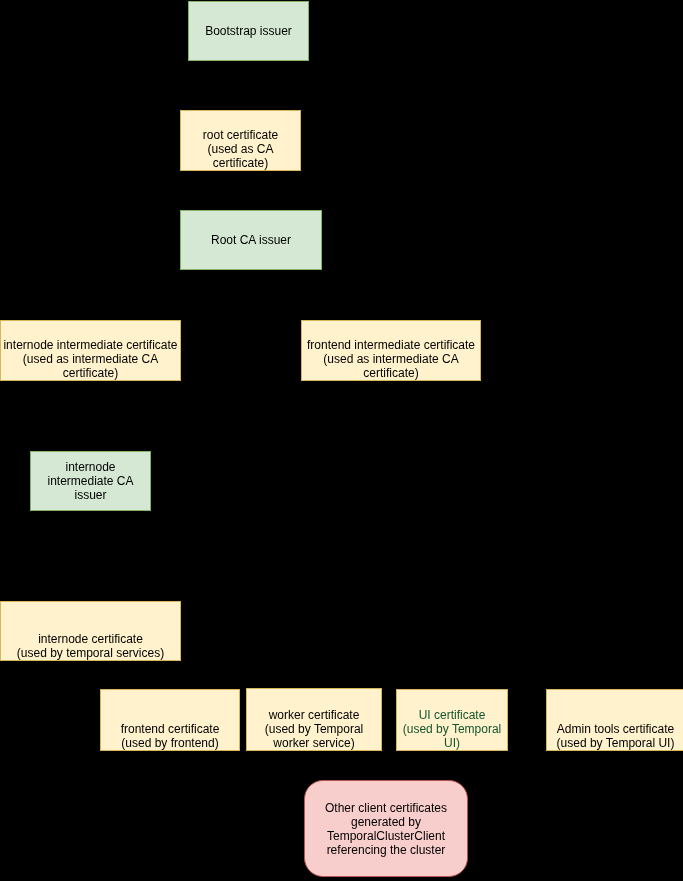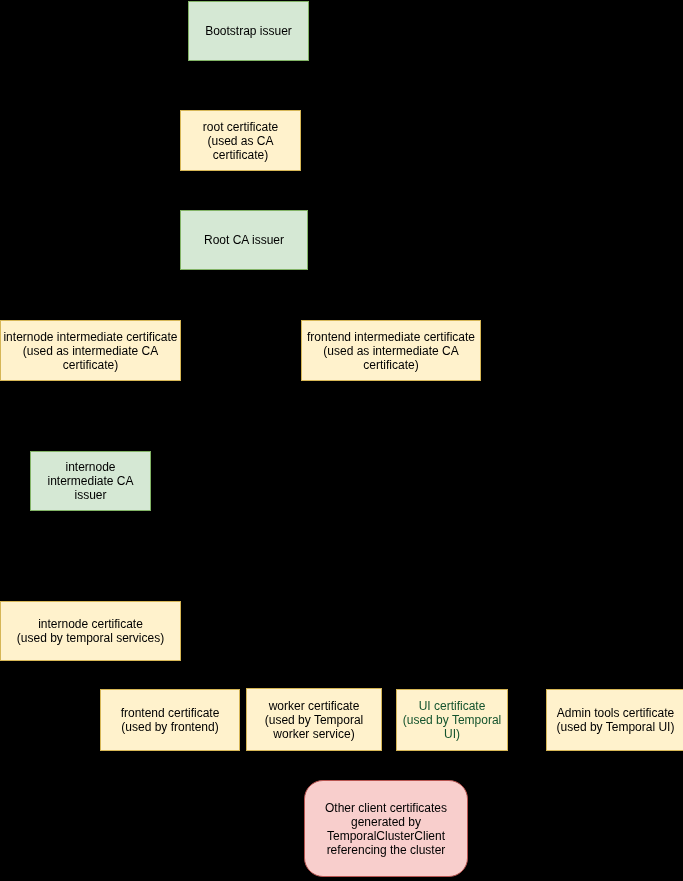--- a/index.html
+++ b/index.html
@@ -33,40 +33,41 @@
     padding: 0 2px;
     white-space: pre-line;
   }
   .node.issuer {
     background: var(--issuer-fill, #d5e8d4);
     border-color: var(--issuer-border, #82b366);
   }
   .node.certificate {
     background: var(--certificate-fill, #fff2cc);
     border-color: var(--certificate-border, #d6b656);
+    align-items: flex-end;
   }
   .node.client {
     background: var(--client-fill, #f8cecc);
     border-color: var(--client-border, #b85450);
     border-radius: 19px;
   }
 </style>
 </head>
 <body>
 
 <div class="canvas" style="width: 683px; height: 881px; background: rgb(0, 0, 0);">
     <div class="node issuer" style="left: 188px; top: 1px; width: 121px; height: 60px; color: rgb(0, 0, 0);">
       <span class="label">Bootstrap issuer</span>
     </div>
     <div class="node certificate" style="left: 180px; top: 110px; width: 121px; height: 61px; color: rgb(0, 0, 0);">
       <span class="label">root certificate
 (used as CA
 certificate)</span>
     </div>
-    <div class="node issuer" style="left: 180px; top: 210px; width: 128px; height: 60px; color: rgb(0, 0, 0);">
+    <div class="node issuer" style="left: 180px; top: 210px; width: 142px; height: 60px; color: rgb(0, 0, 0);">
       <span class="label">Root CA issuer</span>
     </div>
     <div class="node certificate" style="left: 0px; top: 320px; width: 181px; height: 61px; color: rgb(0, 0, 0);">
       <span class="label">internode intermediate certificate
 (used as intermediate CA
 certificate)</span>
     </div>
     <div class="node certificate" style="left: 301px; top: 320px; width: 180px; height: 61px; color: rgb(0, 0, 0);">
       <span class="label">frontend intermediate certificate
 (used as intermediate CA

